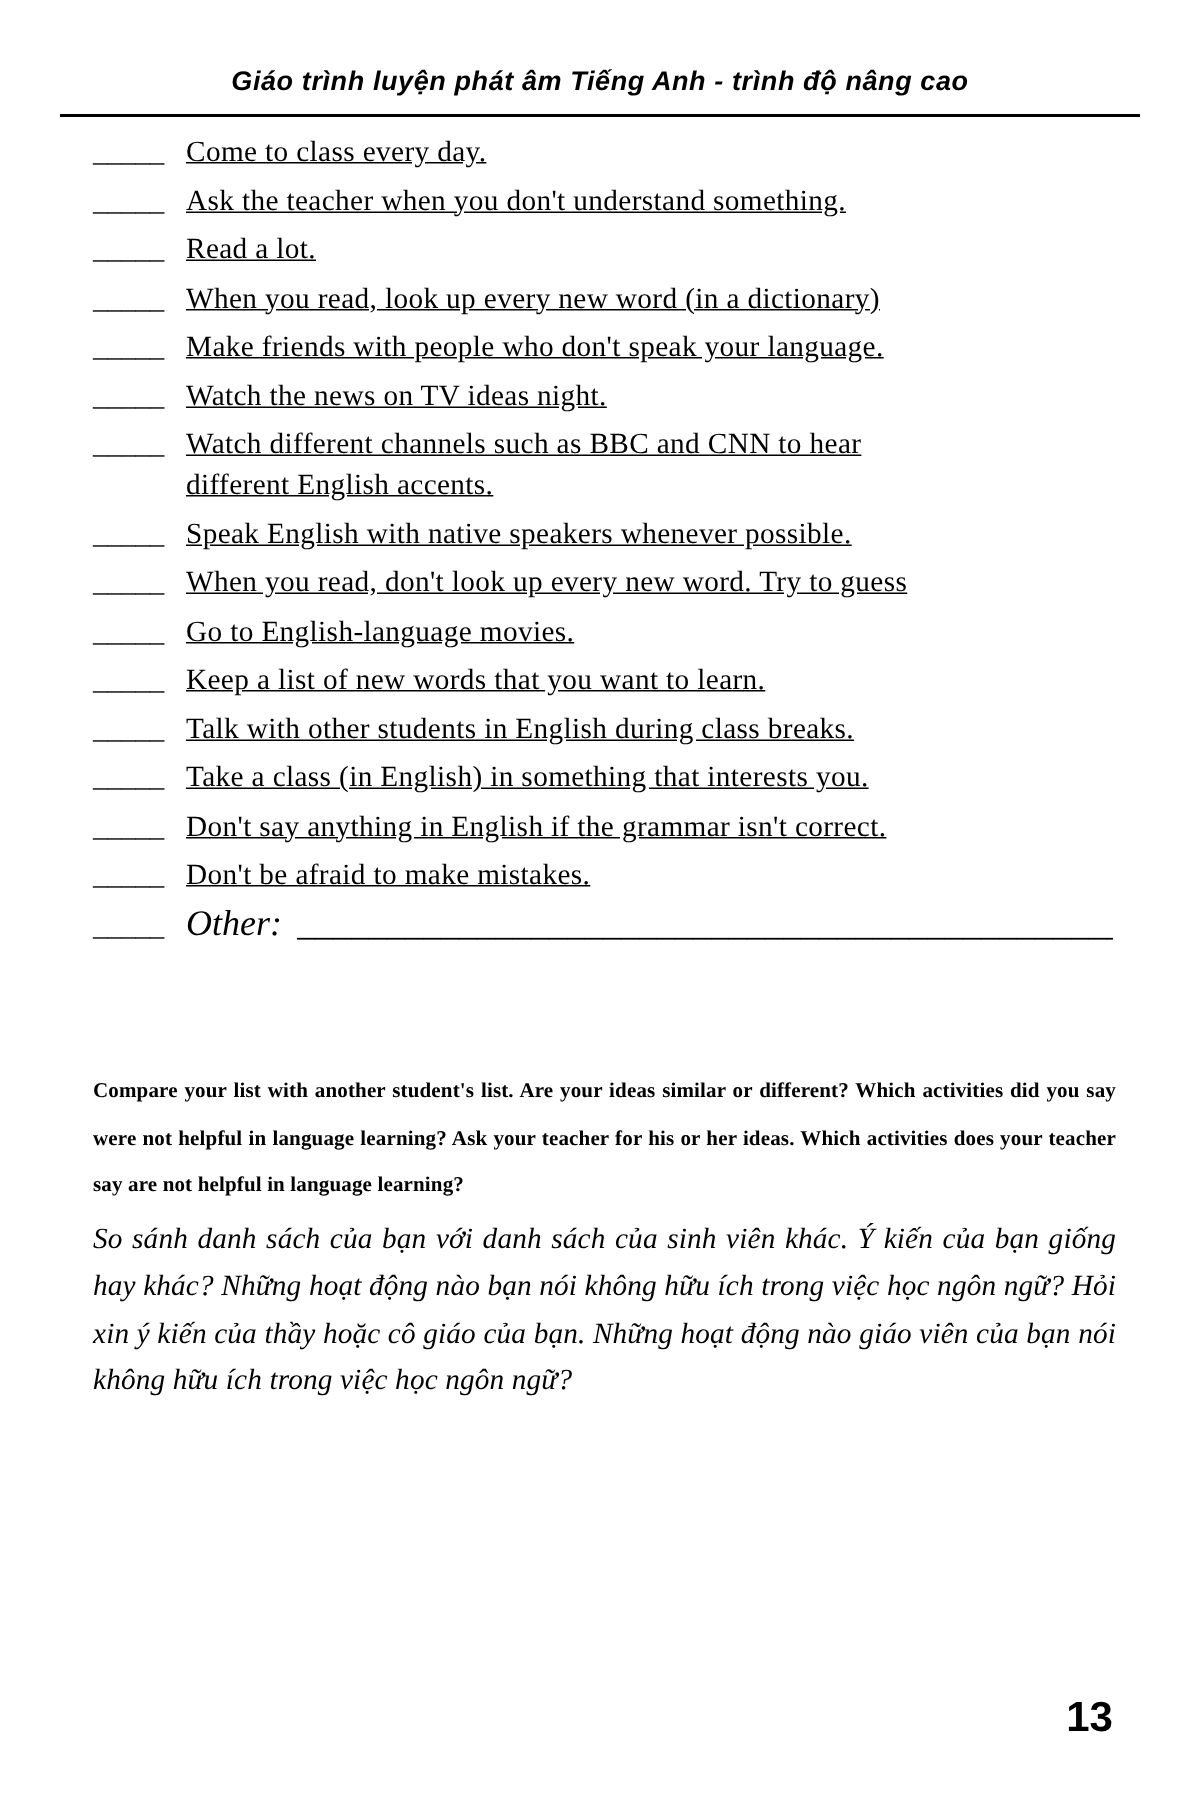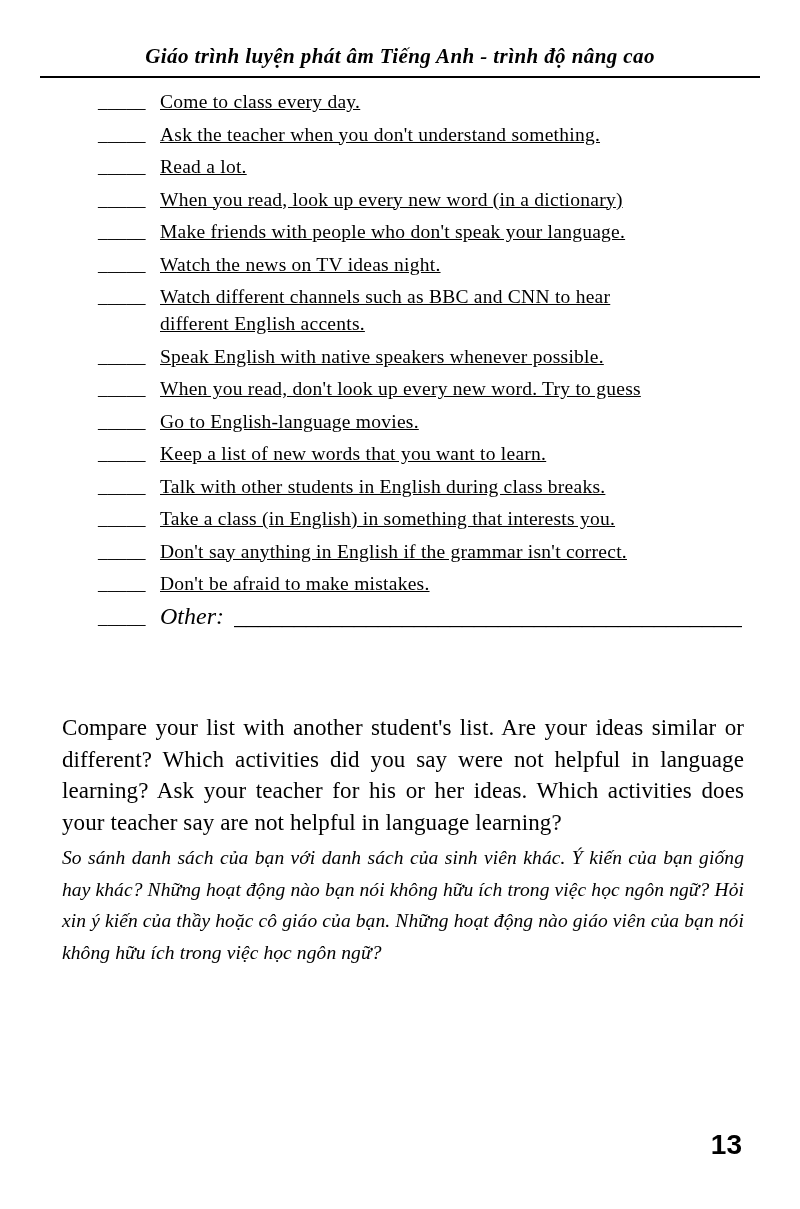--- a/index.html
+++ b/index.html
@@ -24,24 +24,24 @@
     padding: 0;
   }
   .header {
     position: absolute;
     left: 40px;
     top: 44px;
     width: 720px;
     text-align: center;
   }
   .header-title {
-    font-family: Liberation Serif, serif;
+    font-family: Liberation Sans, sans-serif;
     font-style: italic;
     font-weight: bold;
-    font-size: 21px;
+    font-size: 18px;
     letter-spacing: 0.4px;
     white-space: nowrap;
   }
   .header-rule {
     position: absolute;
     left: 40px;
     top: 76px;
     width: 720px;
     border-top: 2.2px solid #000;
   }
@@ -62,21 +62,20 @@
     margin-bottom: 5.5px;
   }
   .blank {
     flex: 0 0 auto;
     width: 54px;
     font-family: "Liberation Serif", serif;
     font-size: 19px;
     line-height: 27px;
     letter-spacing: 0px;
     user-select: none;
-    margin-left: 36px;
   }
   .check-text {
     flex: 1 1 auto;
     font-family: "Liberation Serif", serif;
     font-size: 19.5px;
     line-height: 27px;
     letter-spacing: 0.25px;
     padding-left: 8px;
     text-decoration: underline;
   }
@@ -104,25 +103,26 @@
     white-space: nowrap;
   }
   .paragraphs {
     position: absolute;
     left: 62px;
     top: 712px;
     width: 682px;
   }
   .para-en {
     font-family: "Liberation Serif", serif;
-    font-size: 23px;
+    font-size: 14px;
     line-height: 31.5px;
     letter-spacing: 0.1px;
     text-align: justify;
     margin: 0 0 4px 0;
+    font-weight: bold;
   }
   .para-vi {
     font-family: "Liberation Serif", serif;
     font-style: italic;
     font-size: 19.5px;
     line-height: 31.5px;
     letter-spacing: 0.1px;
     text-align: justify;
     margin: 0;
   }

